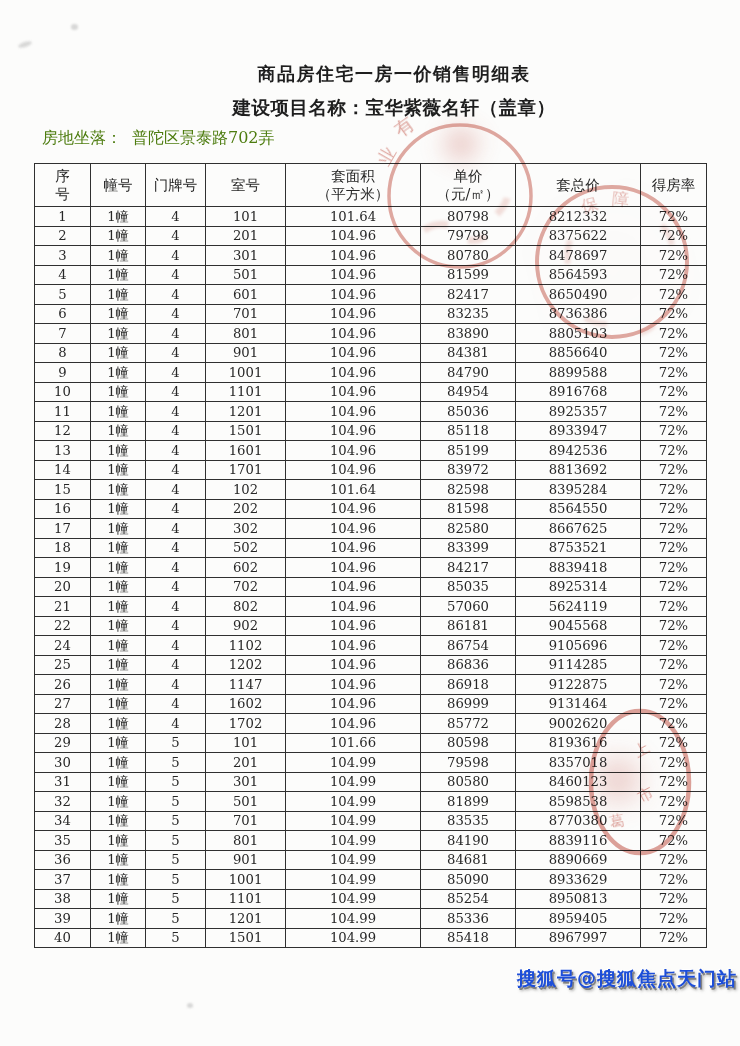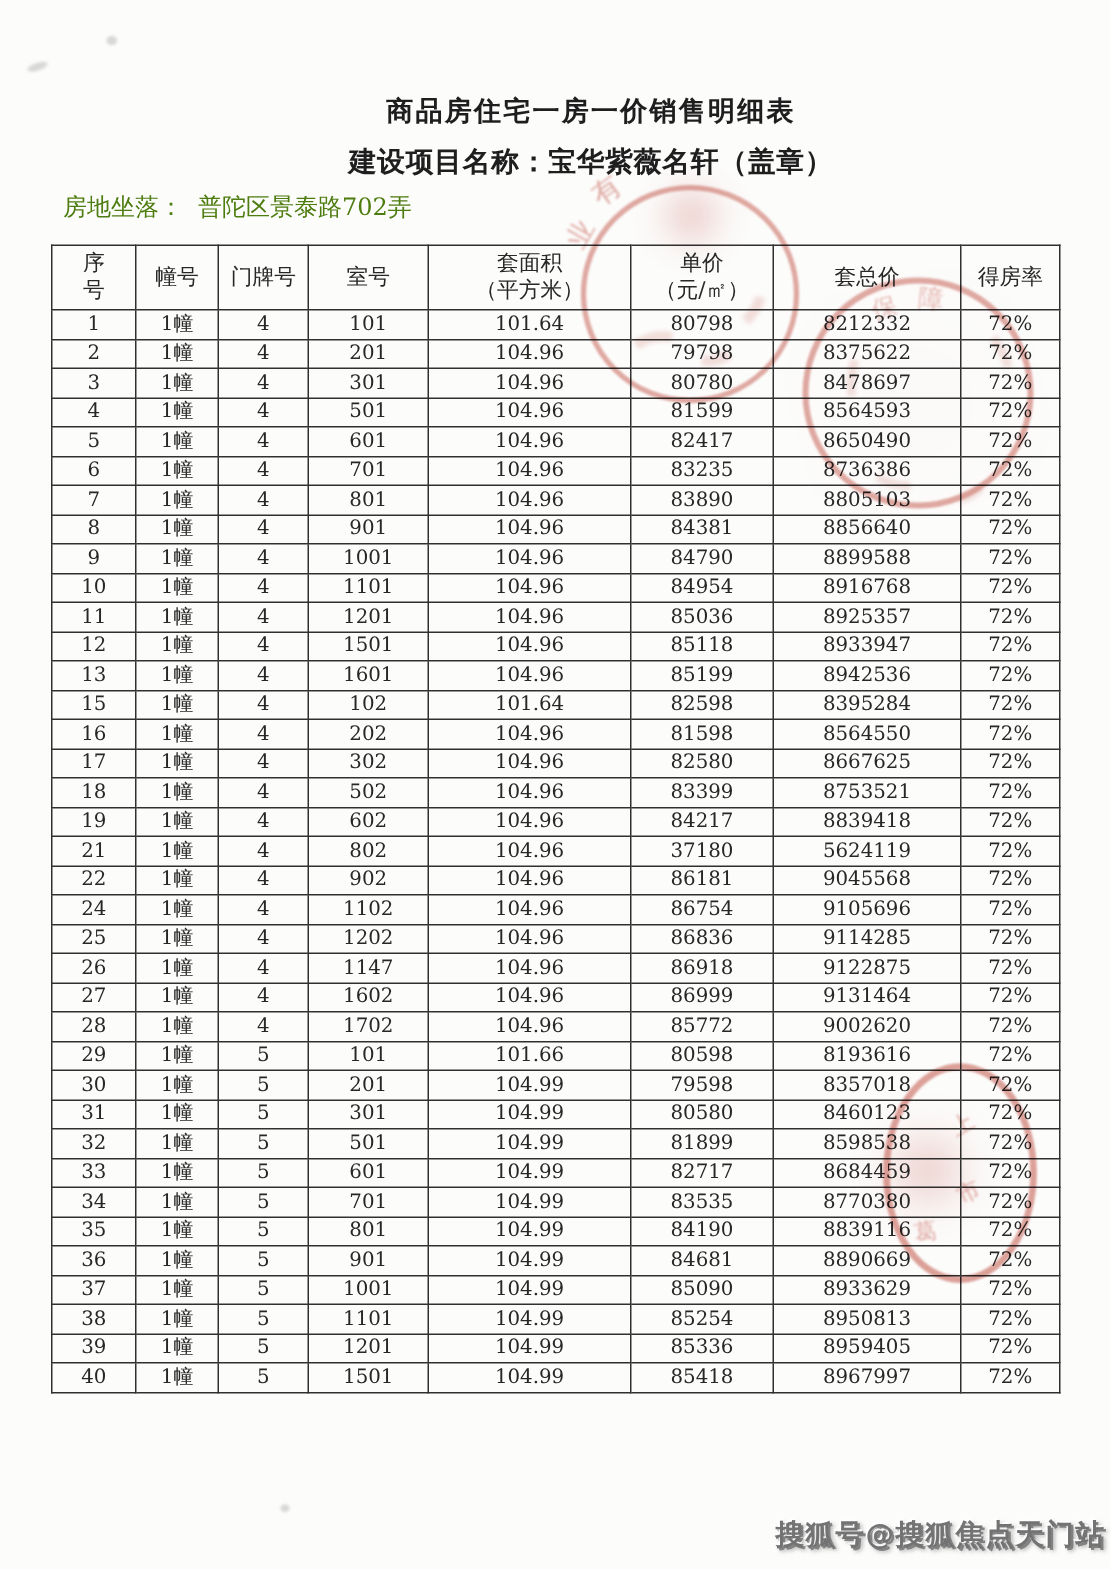--- a/index.html
+++ b/index.html
@@ -20,24 +20,24 @@
   }
   .sales th,.sales td{
     border:1px solid #303030;text-align:center;vertical-align:middle;padding:0;
     color:#272727;overflow:hidden;
   }
   .sales thead th{height:42px;font-size:14.5px;font-weight:normal;white-space:pre-line;line-height:1.25;}
   .sales tbody td{height:18.5px;font-size:13.2px;line-height:1;}
   .stamps{position:absolute;left:0;top:0;mix-blend-mode:multiply;pointer-events:none;}
   .stamp-text{font-family:"DejaVu Serif","Liberation Serif",serif;}
   .watermark{
-    position:absolute;right:3px;top:1010px;
+    position:absolute;right:3px;top:966px;
     font-family:"DejaVu Sans","Liberation Sans",sans-serif;
     font-weight:bold;font-size:19px;letter-spacing:1px;
-    color:#737373;
+    color:#1d4ed8;
     text-shadow:-1px -1px 0 rgba(255,255,255,0.85),
                  1.5px 1.5px 0 rgba(115,115,115,0.85),
                  2.5px 2.5px 3px rgba(95,95,95,0.55);
   }
   .artifact{position:absolute;background:rgba(120,120,120,0.28);border-radius:50%;filter:blur(1px);}
   .artifact.a1{left:18px;top:42px;width:14px;height:5px;transform:rotate(-18deg);}
   .artifact.a2{left:71px;top:24px;width:7px;height:6px;}
   .artifact.a3{left:187px;top:1003px;width:6px;height:5px;}
 </style>
 </head>
@@ -207,20 +207,30 @@
           <td>13</td>
           <td>1幢</td>
           <td>4</td>
           <td>1601</td>
           <td>104.96</td>
           <td>85199</td>
           <td>8942536</td>
           <td>72%</td>
         </tr>
         <tr>
+          <td>14</td>
+          <td>1幢</td>
+          <td>4</td>
+          <td>1701</td>
+          <td>104.96</td>
+          <td>83972</td>
+          <td>8813692</td>
+          <td>72%</td>
+        </tr>
+        <tr>
           <td>15</td>
           <td>1幢</td>
           <td>4</td>
           <td>102</td>
           <td>101.64</td>
           <td>82598</td>
           <td>8395284</td>
           <td>72%</td>
         </tr>
         <tr>
@@ -257,26 +267,36 @@
           <td>19</td>
           <td>1幢</td>
           <td>4</td>
           <td>602</td>
           <td>104.96</td>
           <td>84217</td>
           <td>8839418</td>
           <td>72%</td>
         </tr>
         <tr>
+          <td>20</td>
+          <td>1幢</td>
+          <td>4</td>
+          <td>702</td>
+          <td>104.96</td>
+          <td>85035</td>
+          <td>8925314</td>
+          <td>72%</td>
+        </tr>
+        <tr>
           <td>21</td>
           <td>1幢</td>
           <td>4</td>
           <td>802</td>
           <td>104.96</td>
-          <td>37180</td>
+          <td>57060</td>
           <td>5624119</td>
           <td>72%</td>
         </tr>
         <tr>
           <td>22</td>
           <td>1幢</td>
           <td>4</td>
           <td>902</td>
           <td>104.96</td>
           <td>86181</td>
@@ -364,30 +384,20 @@
           <td>72%</td>
         </tr>
         <tr>
           <td>32</td>
           <td>1幢</td>
           <td>5</td>
           <td>501</td>
           <td>104.99</td>
           <td>81899</td>
           <td>8598538</td>
-          <td>72%</td>
-        </tr>
-        <tr>
-          <td>33</td>
-          <td>1幢</td>
-          <td>5</td>
-          <td>601</td>
-          <td>104.99</td>
-          <td>82717</td>
-          <td>8684459</td>
           <td>72%</td>
         </tr>
         <tr>
           <td>34</td>
           <td>1幢</td>
           <td>5</td>
           <td>701</td>
           <td>104.99</td>
           <td>83535</td>
           <td>8770380</td>

